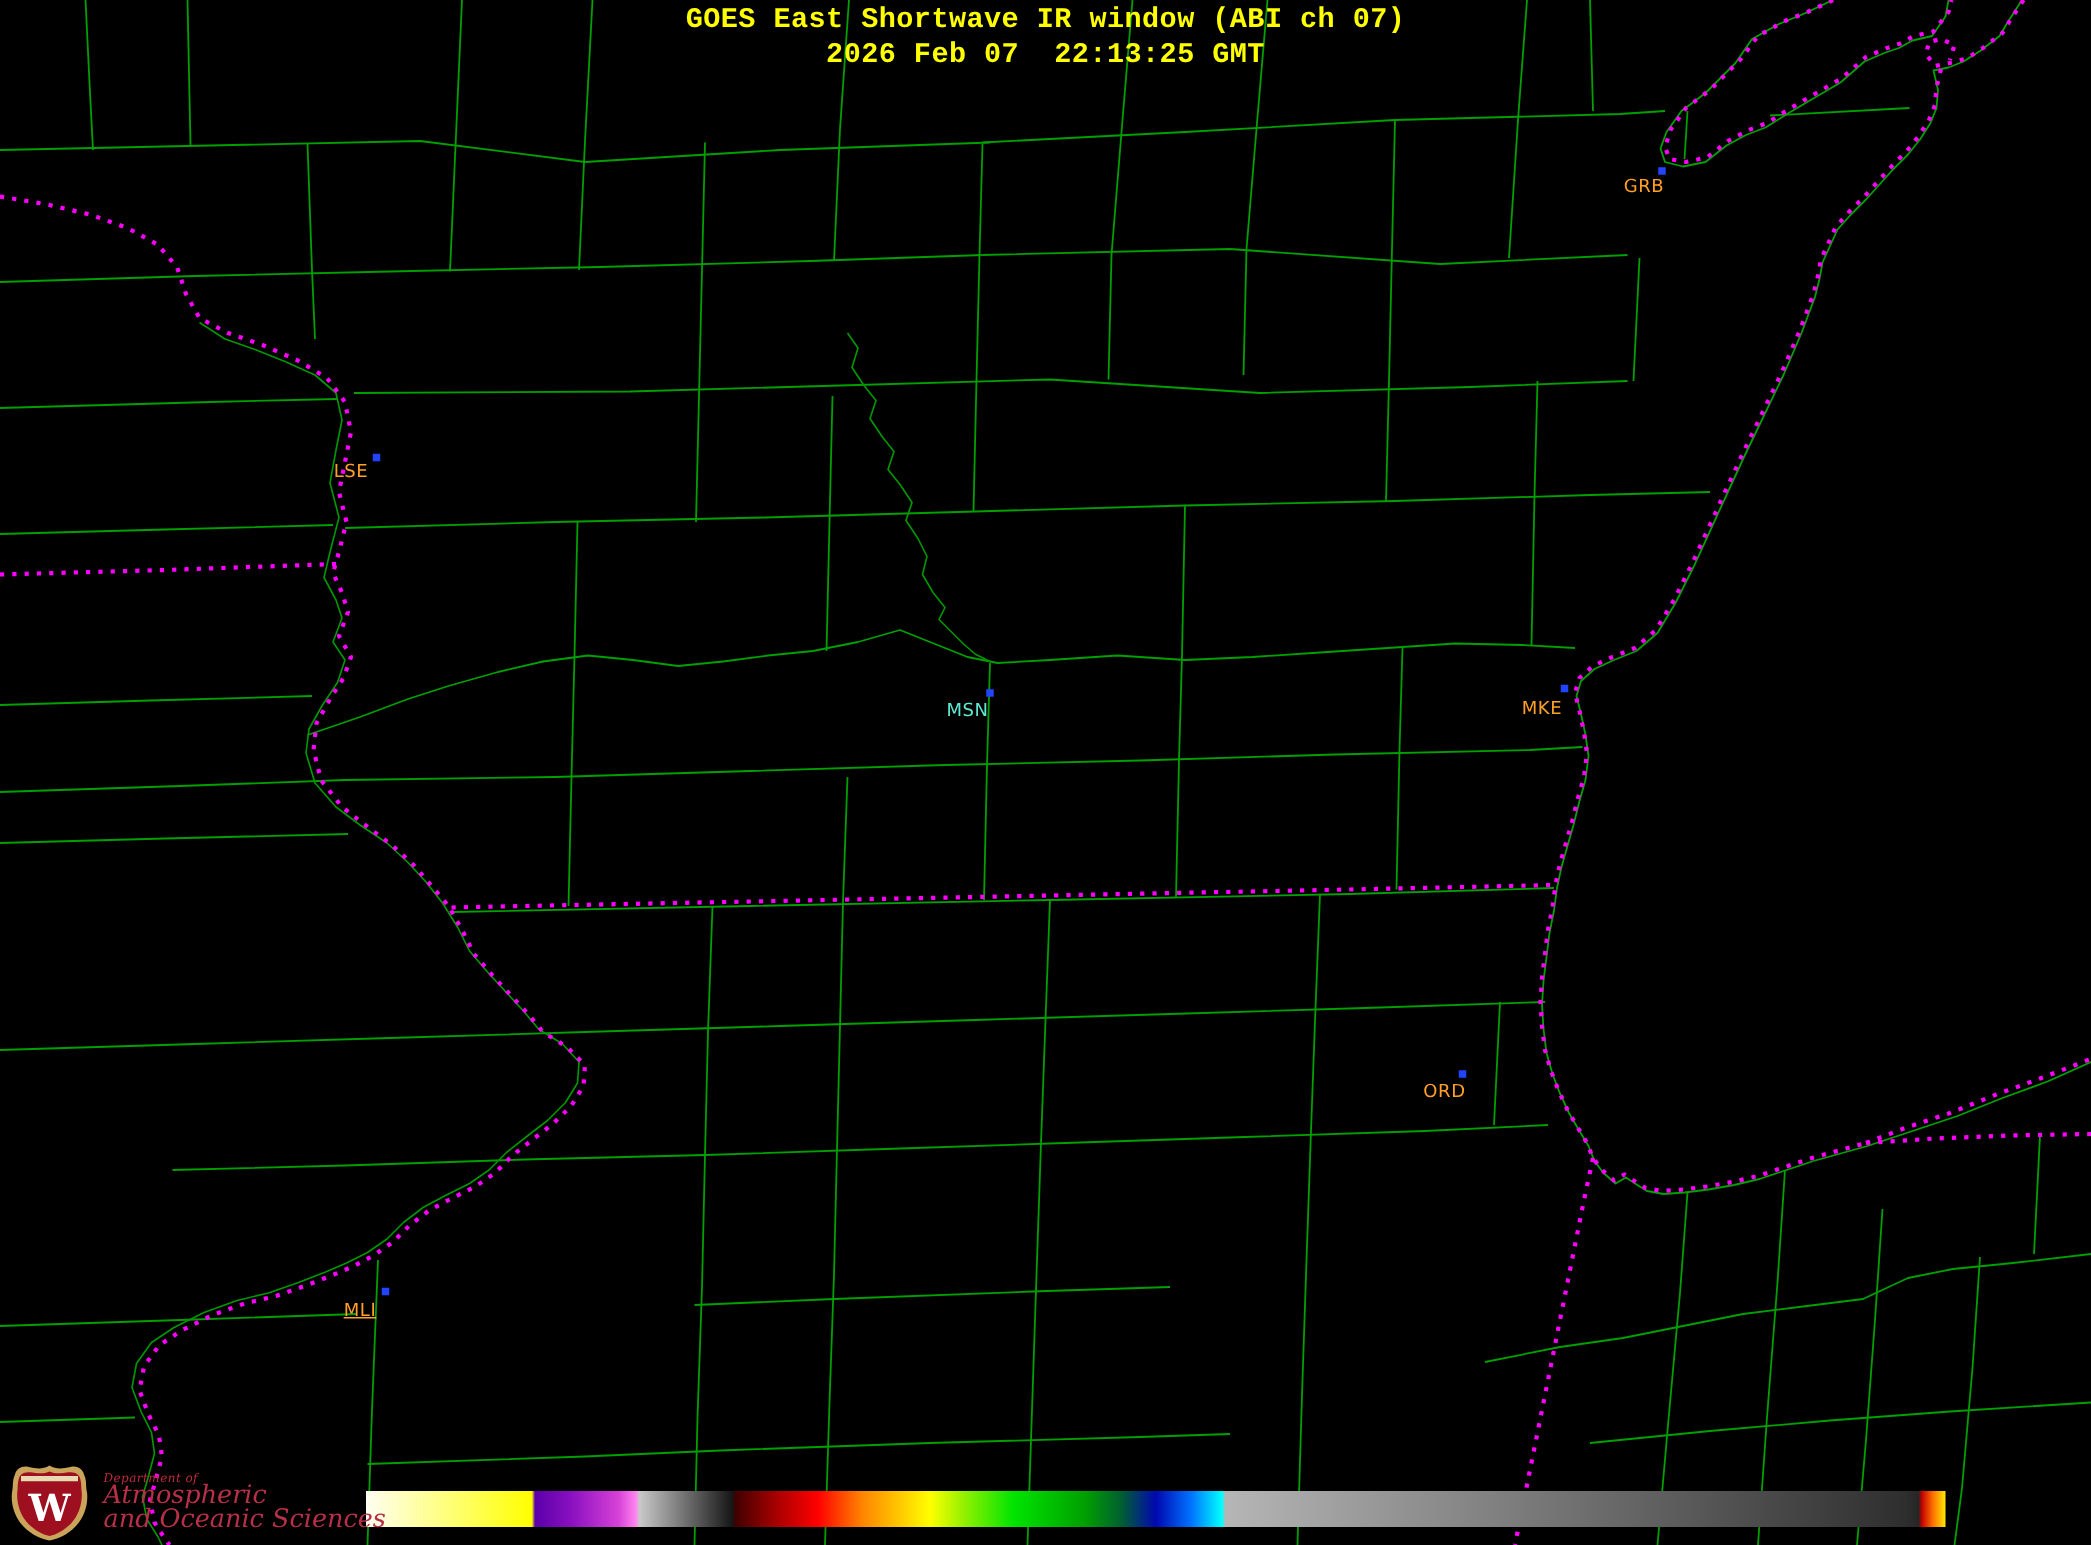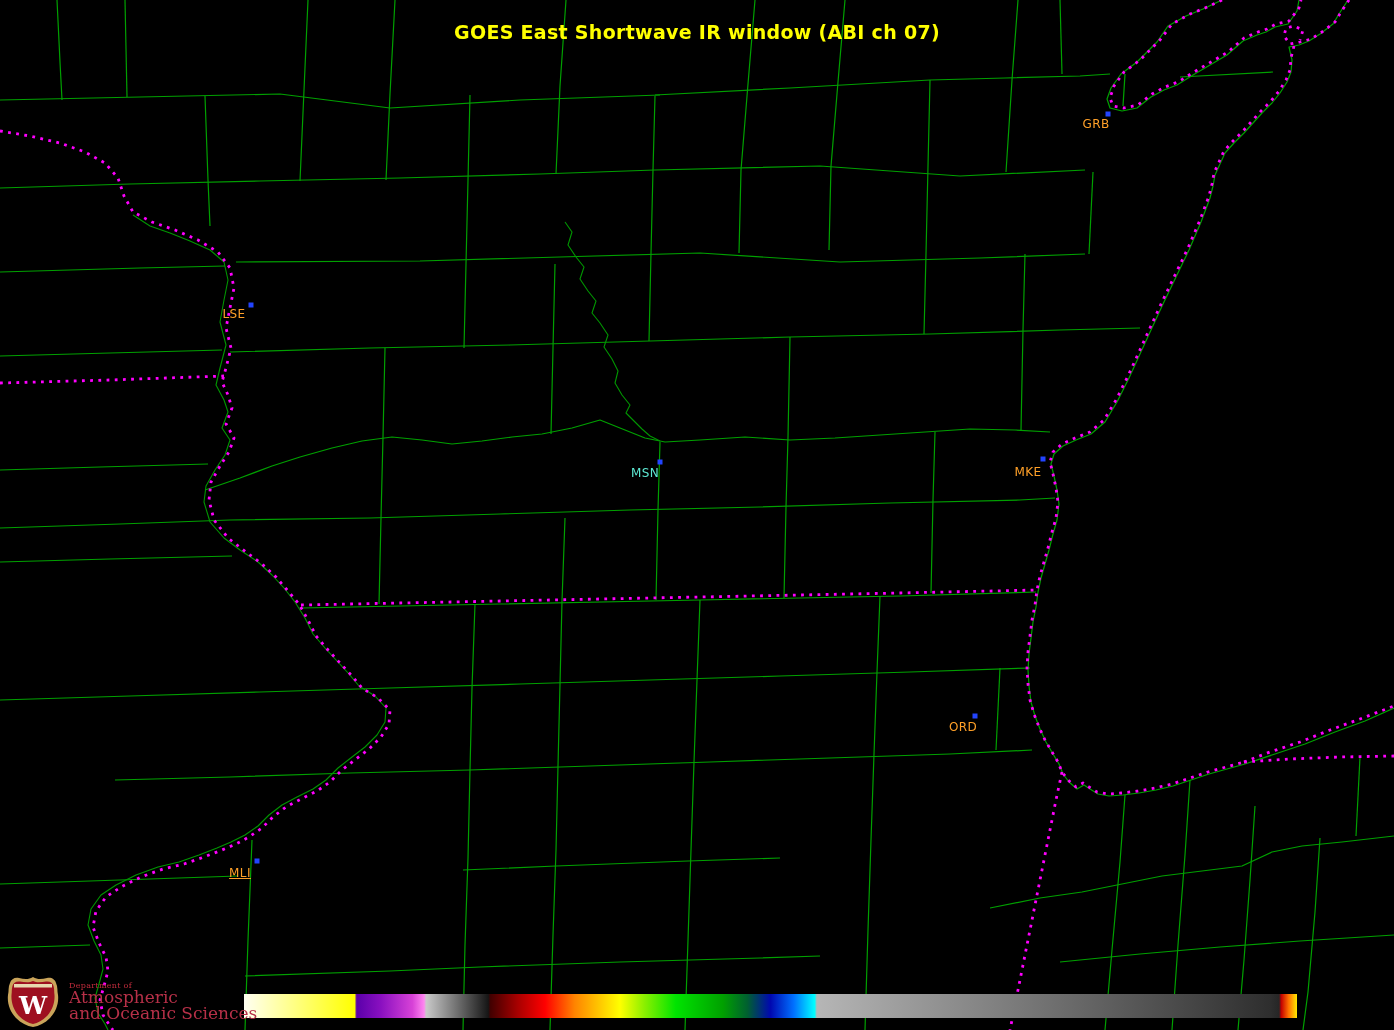--- a/index.html
+++ b/index.html
@@ -13,21 +13,21 @@
   .border{stroke:#ff00ff;stroke-width:2.8;stroke-dasharray:2.8 5.4;stroke-linecap:butt;}
   .title-block{position:absolute;left:0;right:0;top:20;text-align:center;color:#ffff00;
                font-weight:bold;font-size:19px;line-height:23px;letter-spacing:0.3px;}
   .title-block div{white-space:pre;}
   .station-marker{position:absolute;width:5px;height:5px;background:#2244ff;
                   transform:translate(-50%,-50%);}
   .station-label{position:absolute;color:#ffa028;font-size:12px;
                  transform:translate(-50%,-50%);letter-spacing:0.4px;}
   #colorbar{position:absolute;}
   #logo{position:absolute;left:6px;top:976px;display:flex;align-items:flex-start;}
-  #logo-text{margin-left:9px;padding-top:5px;font-family:"DejaVu Serif",serif;}
+  #logo-text{margin-left:9px;padding-top:5px;font-family:"DejaVu Serif",serif;font-style:italic;}
   .logo-dept{font-size:8px;color:#c12c3c;letter-spacing:0.3px;}
   .logo-name{font-size:17px;color:#b73048;line-height:15.5px;}
 </style>
 </head>
 <body>
 
 <div id="stage">
 
   <svg id="map-svg" width="1394" height="1030" viewBox="0 0 1394 1030">
       <polyline points="0,100 140,97 280,94 390,108 520,100 660,95" class="county"></polyline>
@@ -93,22 +93,23 @@
       <polyline points="0,383 110,380 224,376" class="border"></polyline>
       <polyline points="301,605 500,601 700,597 900,593 1037,590" class="border"></polyline>
       <polyline points="1222,0 1205,8 1190,14 1172,24 1160,40 1140,60 1124,72 1114,86 1110,98 1113,106 1124,108 1138,105 1152,94 1165,87 1178,82 1194,72 1211,62 1228,52 1244,38 1258,32 1267,29 1276,24 1289,21 1299,8 1301,0" class="border"></polyline>
       <polyline points="1349,0 1341,12 1335,22 1322,32 1311,39 1300,42 1290,44 1284,36 1286,28 1294,26 1303,30 1300,40" class="border"></polyline>
       <polyline points="1294,46 1291,58 1290,70 1286,80 1279,91 1271,101 1261,111 1252,121 1243,131 1233,141 1224,151 1219,162 1214,173 1212,184 1209,196 1200,220 1188,248 1175,275 1162,302 1150,328 1139,352 1128,376 1116,400 1104,420 1090,432 1075,438 1062,444 1053,452 1050,462 1053,474 1056,488 1058,502 1056,518 1052,532 1048,548 1044,562 1040,576 1037,590 1035,605 1032,620 1030,636 1028,652 1027,668 1028,684 1030,700 1034,714 1039,727 1045,740 1052,752 1058,762 1062,772 1068,780 1076,787 1083,783 1089,787 1097,792 1108,794 1122,793 1138,791 1155,788 1172,784 1190,778 1208,772 1226,767 1244,762" class="border"></polyline>
       <polyline points="1244,762 1290,759 1340,757 1394,756" class="border"></polyline>
       <polyline points="1244,762 1270,752 1300,742 1330,730 1360,719 1394,706" class="border"></polyline>
       <polyline points="1062,772 1056,800 1048,840 1040,880 1032,920 1024,960 1016,1000 1010,1030" class="border"></polyline>
     </svg>
 
-  <div class="title-block" style="top: 21px; color: rgb(255, 255, 0);">
+  <div class="title-block" style="top: 2px; color: rgb(255, 255, 0); font-family: Liberation Mono, monospace;">
     <div>GOES East Shortwave IR window (ABI ch 07)</div>
+    <div>2026 Feb 07  22:13:25 GMT</div>
   </div>
 
   <div id="stations">
       <div class="station-marker" style="left: 1108px; top: 114px; background: rgb(34, 68, 255);"></div>
       <div class="station-label" style="left: 1096px; top: 124px; color: rgb(255, 160, 40);">GRB</div>
       <div class="station-marker" style="left: 251px; top: 305px; background: rgb(34, 68, 255);"></div>
       <div class="station-label" style="left: 234px; top: 314px; color: rgb(255, 160, 40);">LSE</div>
       <div class="station-marker" style="left: 660px; top: 462px; background: rgb(34, 68, 255);"></div>
       <div class="station-label" style="left: 645px; top: 473px; color: #5eead4;">MSN</div>
       <div class="station-marker" style="left: 1043px; top: 459px; background: rgb(34, 68, 255);"></div>

